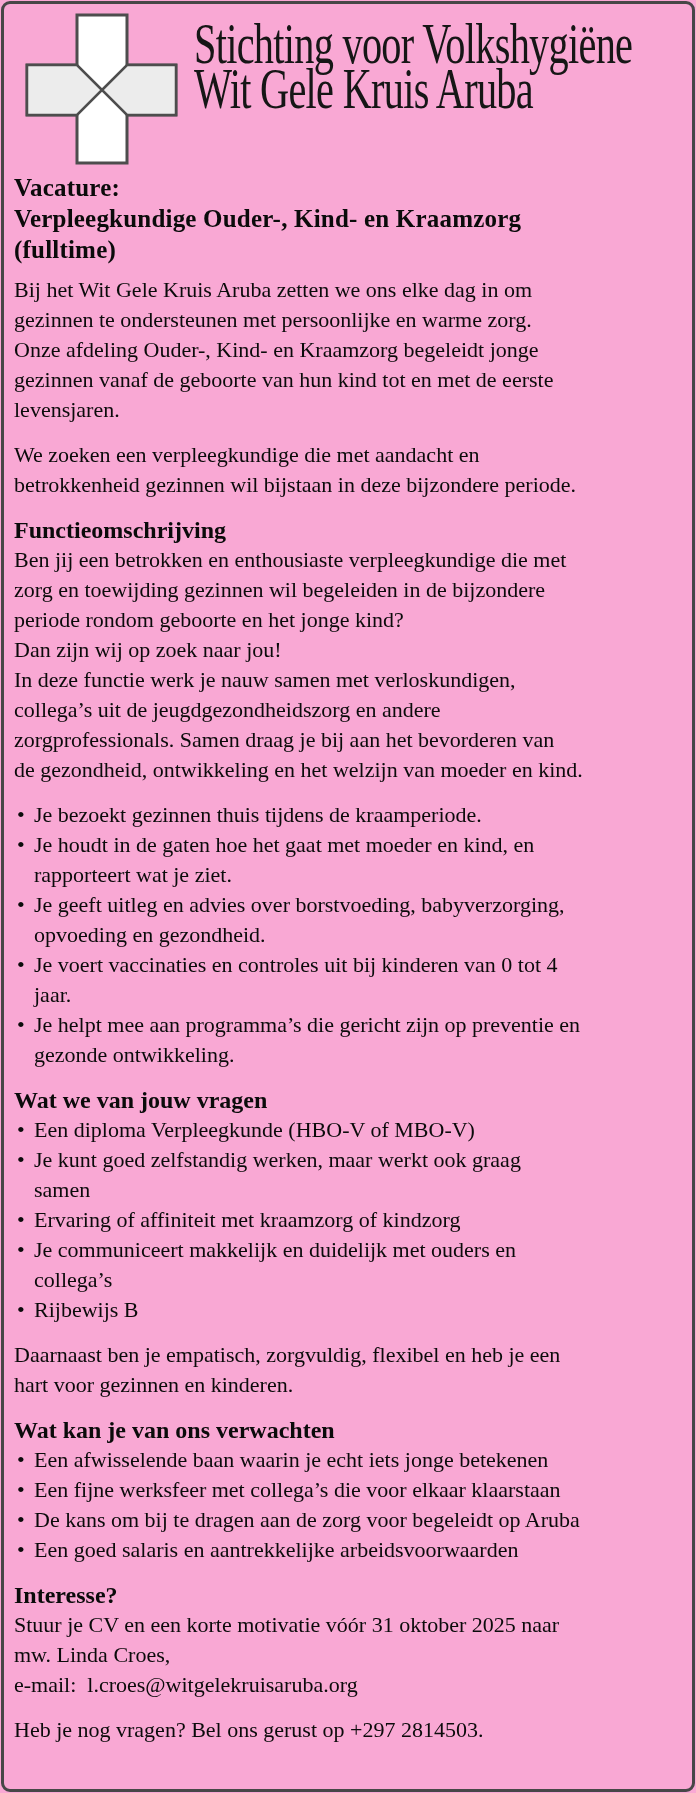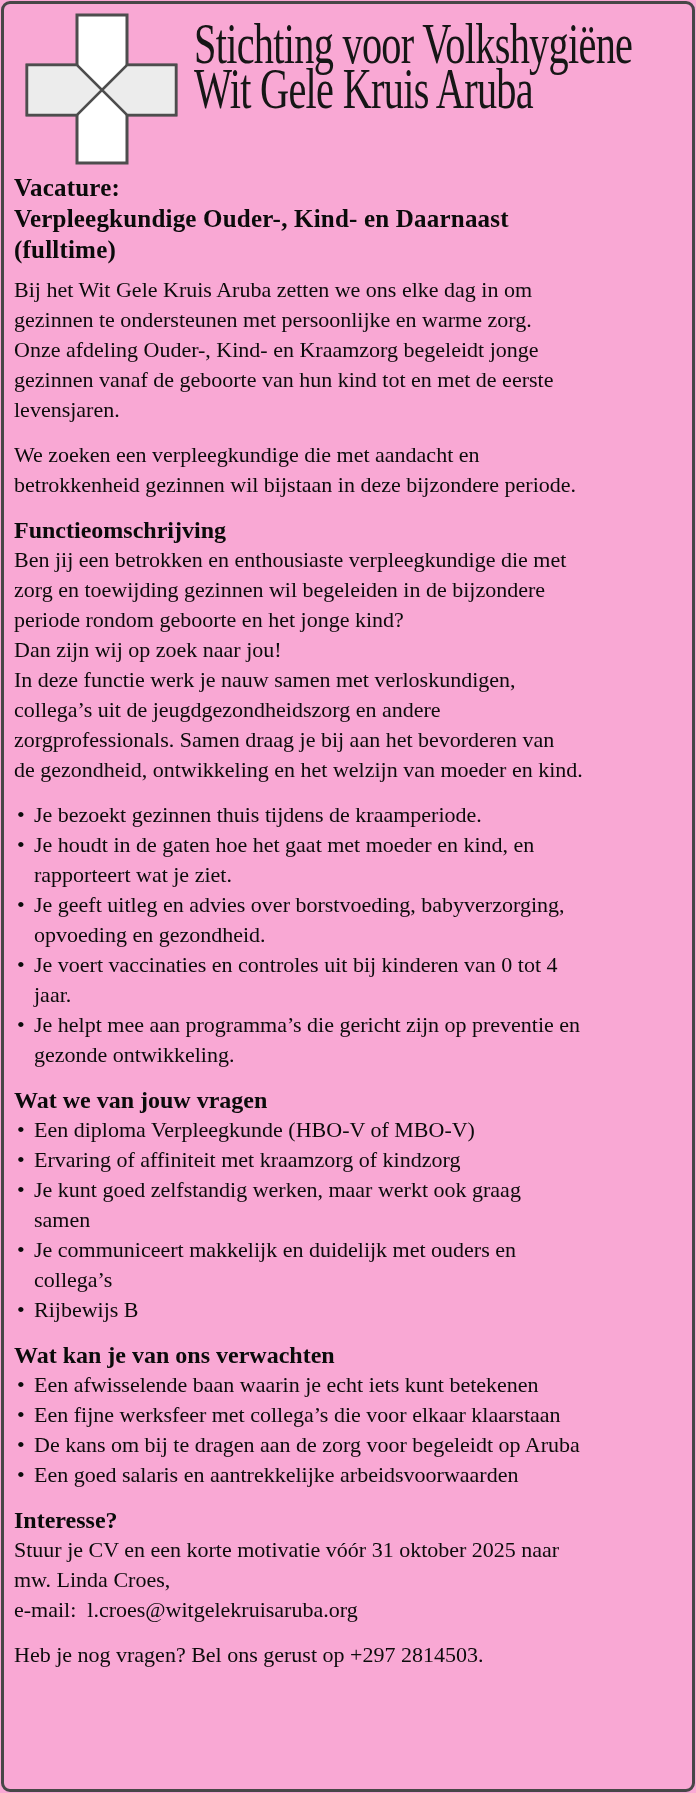--- a/index.html
+++ b/index.html
@@ -63,21 +63,21 @@
         <polygon points="77,77 102,52 151,52 151,102 102,102" fill="#ececec" stroke="#4d4d4d" stroke-width="2.5" stroke-linejoin="miter"></polygon>
       </svg>
       <div class="org">
         <span class="org-line">Stichting voor Volkshygiëne</span><br>
         <span class="org-line">Wit Gele Kruis Aruba</span>
       </div>
     </div>
 
     <div class="title-block">
       <div>Vacature:</div>
-      <div>Verpleegkundige Ouder-, Kind- en Daarnaast</div>
+      <div>Verpleegkundige Ouder-, Kind- en Kraamzorg</div>
       <div>(fulltime)</div>
     </div>
 
     <div class="docbody">
         <div class="blk-paragraph">Bij het Wit Gele Kruis Aruba zetten we ons elke dag in om
 gezinnen te ondersteunen met persoonlijke en warme zorg.
 Onze afdeling Ouder-, Kind- en Kraamzorg begeleidt jonge
 gezinnen vanaf de geboorte van hun kind tot en met de eerste
 levensjaren.</div>
         <div class="blk-paragraph">We zoeken een verpleegkundige die met aandacht en
@@ -98,30 +98,32 @@
           <li>Je geeft uitleg en advies over borstvoeding, babyverzorging,
 opvoeding en gezondheid.</li>
           <li>Je voert vaccinaties en controles uit bij kinderen van 0 tot 4
 jaar.</li>
           <li>Je helpt mee aan programma’s die gericht zijn op preventie en
 gezonde ontwikkeling.</li>
         </ul>
         <div class="blk-heading">Wat we van jouw vragen</div>
         <ul class="blk-bullets">
           <li>Een diploma Verpleegkunde (HBO-V of MBO-V)</li>
-          <li>Ervaring of affiniteit met kraamzorg of kindzorg</li>
           <li>Je kunt goed zelfstandig werken, maar werkt ook graag
 samen</li>
+          <li>Ervaring of affiniteit met kraamzorg of kindzorg</li>
           <li>Je communiceert makkelijk en duidelijk met ouders en
 collega’s</li>
           <li>Rijbewijs B</li>
         </ul>
+        <div class="blk-paragraph">Daarnaast ben je empatisch, zorgvuldig, flexibel en heb je een
+hart voor gezinnen en kinderen.</div>
         <div class="blk-heading">Wat kan je van ons verwachten</div>
         <ul class="blk-bullets">
-          <li>Een afwisselende baan waarin je echt iets kunt betekenen</li>
+          <li>Een afwisselende baan waarin je echt iets jonge betekenen</li>
           <li>Een fijne werksfeer met collega’s die voor elkaar klaarstaan</li>
           <li>De kans om bij te dragen aan de zorg voor begeleidt op Aruba</li>
           <li>Een goed salaris en aantrekkelijke arbeidsvoorwaarden</li>
         </ul>
         <div class="blk-heading">Interesse?</div>
         <div class="blk-paragraph">Stuur je CV en een korte motivatie vóór 31 oktober 2025 naar
 mw. Linda Croes,
 e-mail:  l.croes@witgelekruisaruba.org</div>
         <div class="blk-paragraph">Heb je nog vragen? Bel ons gerust op +297 2814503.</div>
       </div>

